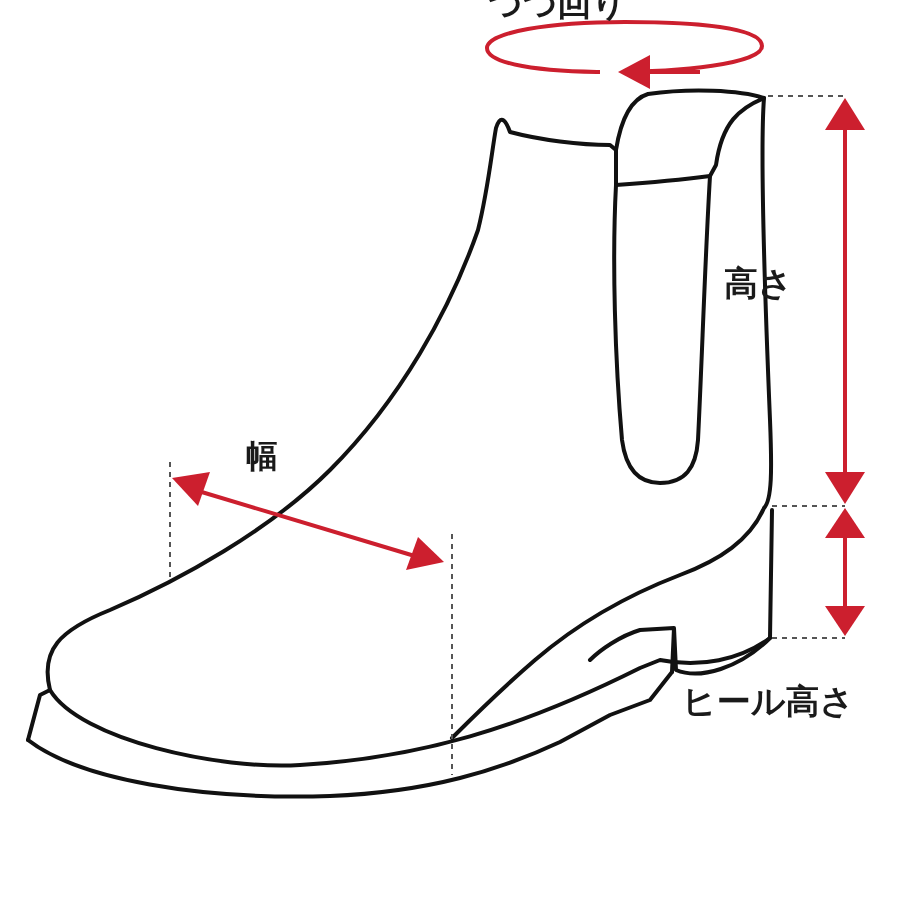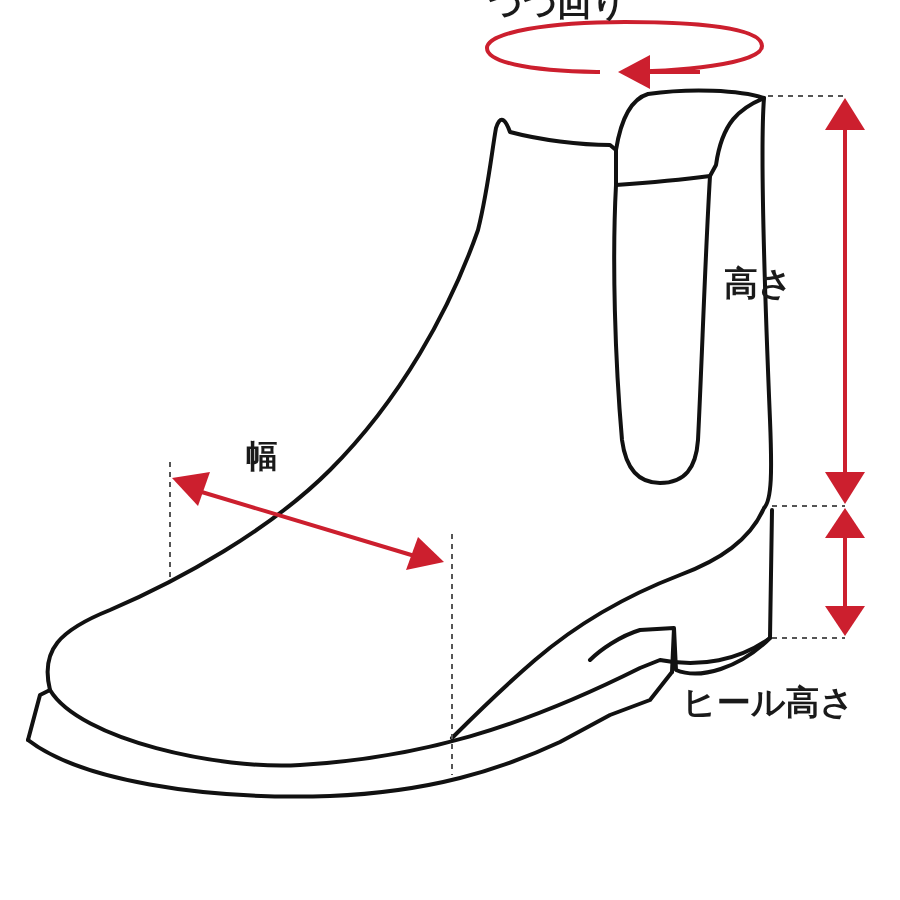--- a/index.html
+++ b/index.html
@@ -2,21 +2,21 @@
 <html><head>
   <meta charset="utf-8">
   <style>
     html, body { margin: 0; padding: 0; background: #ffffff; }
     body { width: 900px; height: 900px; position: relative; overflow: hidden; font-family: "DejaVu Sans", "Liberation Sans", sans-serif; }
     #diagram { position: absolute; left: 0; top: 0; width: 900px; height: 900px; }
     .label { position: absolute; color: #1a1a1a; font-family: "DejaVu Sans", "Liberation Sans", sans-serif; font-weight: bold; white-space: nowrap; line-height: 1; }
     .label-top { left: 488px; top: -14px; font-size: 34px; }
     .label-height { left: 724px; top: 266px; font-size: 34px; }
     .label-width { left: 246px; top: 440px; font-size: 32px; }
-    .label-heel { left: 682px; top: 685px; font-size: 34px; }
+    .label-heel { left: 682px; top: 685px; font-size: 34px; font-family: Liberation Serif, serif; }
   </style>
 </head>
 <body>
 
 <svg id="diagram" viewBox="0 0 900 900" xmlns="http://www.w3.org/2000/svg">
   <defs>
     <marker id="arrowhead" markerWidth="10" markerHeight="10" refX="8" refY="5" orient="auto" markerUnits="userSpaceOnUse">
     </marker>
   </defs>
 

